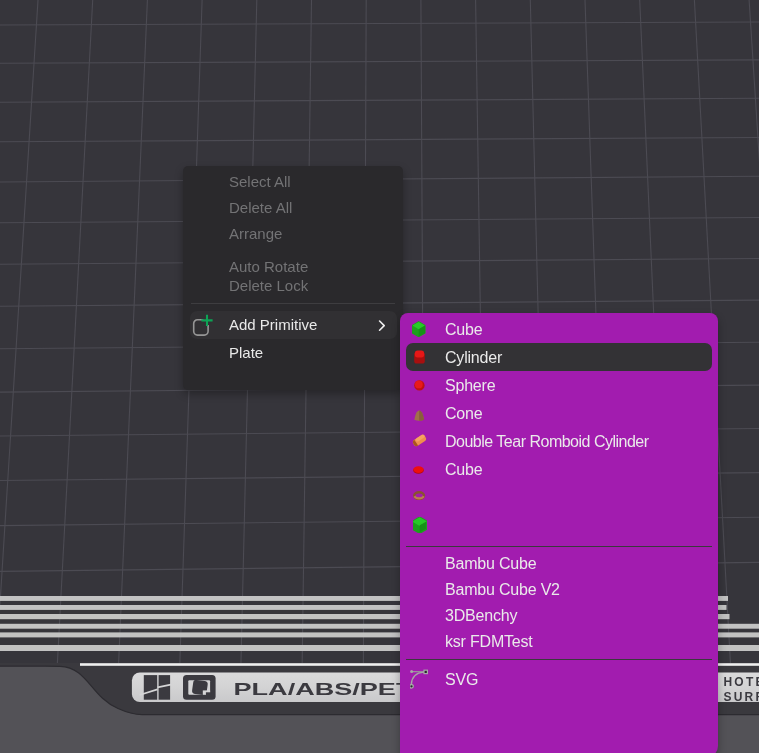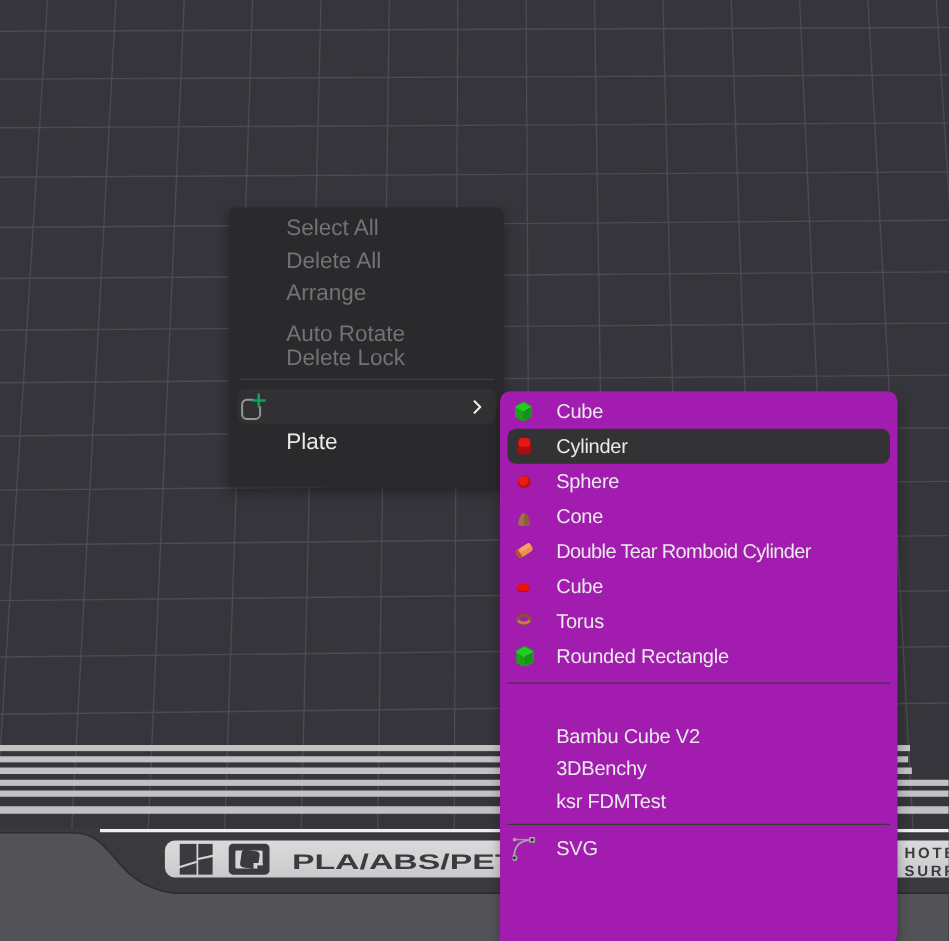--- a/index.html
+++ b/index.html
@@ -2,21 +2,21 @@
 <html><head>
 <meta charset="utf-8">
 <style>
 html,body{margin:0;padding:0;background:#36353b;width:759px;height:753px;overflow:hidden;}
 *{box-sizing:border-box;}
 body{font-family:"Liberation Sans", sans-serif;position:relative;}
 #scene{position:absolute;left:0;top:0;}
 .menu{position:absolute;background:#2a292c;border-radius:5px;box-shadow:0 4px 9px rgba(0,0,0,.3);}
 #mainmenu{left:183px;top:165.8px;width:220px;height:224.7px;}
 #submenu{left:399.5px;top:313px;width:318px;height:444px;background:#a21caf;border-radius:8px 8px 11px 3px;}
-.row{position:absolute;left:0;width:100%;height:26px;line-height:26px;font-size:18px;color:#e9e9e9;padding-left:46px;white-space:nowrap;}
+.row{position:absolute;left:0;width:100%;height:26px;line-height:26px;font-size:15px;color:#e9e9e9;padding-left:46px;white-space:nowrap;}
 .dis{color:#737375;}
 .sep{position:absolute;left:8px;right:8px;height:1px;background:#3e3d40;}
 .srow{position:absolute;left:0;width:100%;height:27px;line-height:27px;font-size:16px;letter-spacing:-0.2px;color:#eaeaea;padding-left:45.5px;white-space:nowrap;}
 .ssep{position:absolute;left:6px;right:6px;height:1px;background:#3a393c;}
 .hl{position:absolute;background:#313033;border-radius:7px;}
 .ic{position:absolute;}
 </style>
 </head>
 <body>
 <svg id="scene" width="759" height="753" viewBox="0 0 759 753">
@@ -107,41 +107,41 @@
 </svg>
 
 <div class="menu" id="mainmenu">
   <div class="row dis" style="top:3.2px">Select All</div>
   <div class="row dis" style="top:29.2px">Delete All</div>
   <div class="row dis" style="top:55.2px">Arrange</div>
   <div class="row dis" style="top:88px">Auto Rotate</div>
   <div class="row dis" style="top:107.7px">Delete Lock</div>
   <div class="sep" style="top:137.5px"></div>
   <div class="hl" style="left:7px;right:6px;top:145.4px;height:28px"></div>
+  <div class="row" style="top:146.2px">Add Primitive</div>
   <svg class="ic" style="left:8.7px;top:147.4px" width="26" height="26" viewBox="0 0 26 26">
     <path d="M 16.1,12 V 18.3 A 3.8,3.8 0 0 1 12.3,22.1 H 5.5 A 3.8,3.8 0 0 1 1.7,18.3 V 10.6 A 3.8,3.8 0 0 1 5.5,6.8 H 11.3" stroke="#969696" stroke-width="1.6" fill="none"></path>
     <path d="M 15,1.8 V 13 M 9.4,7.4 H 20.6" stroke="#0da355" stroke-width="2.1" fill="none"></path>
   </svg>
   <svg class="ic" style="left:194.5px;top:154.3px" width="9" height="12" viewBox="0 0 9 12">
     <path d="M 1.6,1 L 6.2,5.6 L 1.6,10.2" stroke="#f0f0f0" stroke-width="1.6" fill="none" stroke-linecap="round" stroke-linejoin="round"></path>
   </svg>
   <div class="row" style="top:174px">Plate</div>
 </div>
 
 <div class="menu" id="submenu">
   <div class="hl" style="left:6px;right:6px;top:30.4px;height:27.4px;background:#333235"></div>
   <div class="srow" style="top:3.4px">Cube</div>
   <div class="srow" style="top:31.3px">Cylinder</div>
   <div class="srow" style="top:59.2px">Sphere</div>
   <div class="srow" style="top:87.1px">Cone</div>
   <div class="srow" style="top:115px;letter-spacing:-0.5px">Double Tear Romboid Cylinder</div>
   <div class="srow" style="top:142.9px">Cube</div>
-  <div class="srow" style="top:170.8px">Torus</div>
-  <div class="srow" style="top:198.7px">Rounded Rectangle</div>
   <div class="ssep" style="top:232.9px"></div>
+  <div class="srow" style="top:237.4px">Bambu Cube</div>
   <div class="srow" style="top:263.4px">Bambu Cube V2</div>
   <div class="srow" style="top:289.2px">3DBenchy</div>
   <div class="srow" style="top:315.4px">ksr FDMTest</div>
   <div class="ssep" style="top:346.4px"></div>
   <div class="srow" style="top:353.4px">SVG</div>
 
   <svg class="ic" style="left:12.5px;top:8px" width="14" height="16" viewBox="0 0 14 16">
     <polygon points="6.7,0.7 13,4.4 13,12 6.7,15.6 0.4,12 0.4,4.4" fill="#1da11d" stroke="#1da11d" stroke-width="1.2" stroke-linejoin="round"></polygon>
     <polygon points="6.7,0.9 13,4.5 6.7,8.2 0.4,4.5" fill="#27ca27"></polygon>
     <polygon points="13,4.5 6.7,8.2 6.7,15.4 13,11.9" fill="#179117"></polygon>

